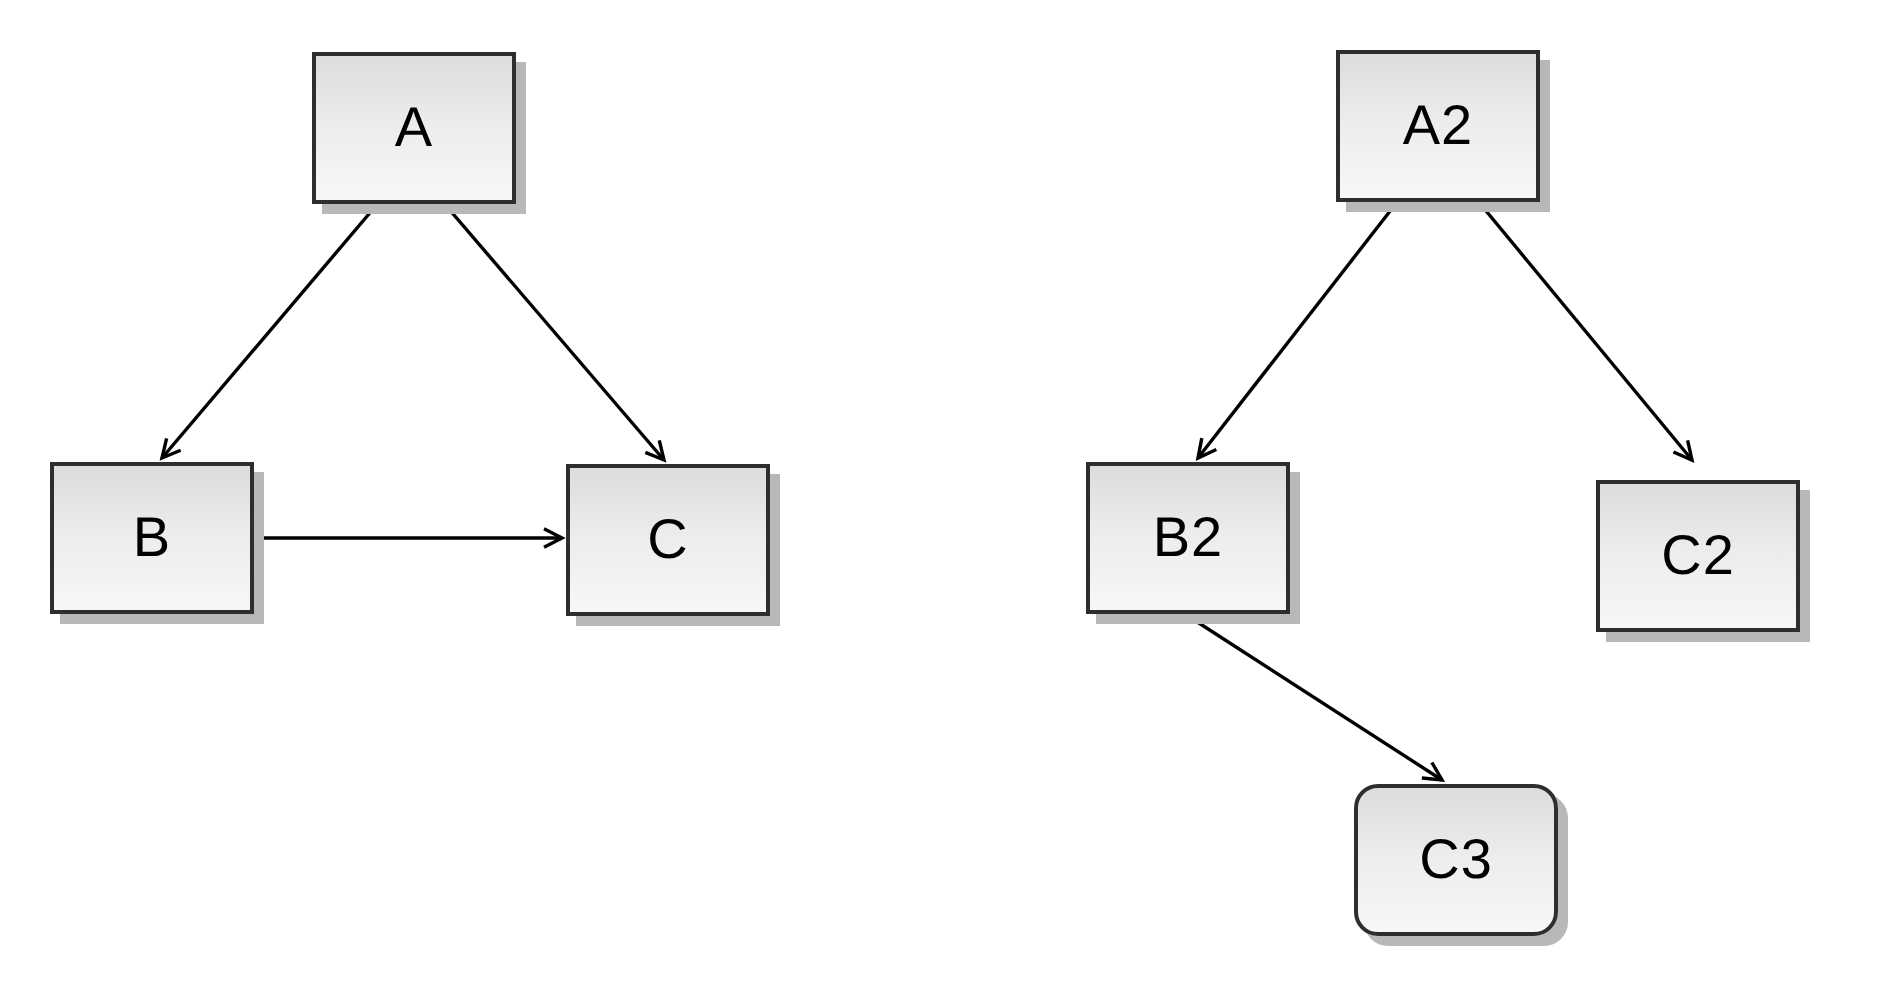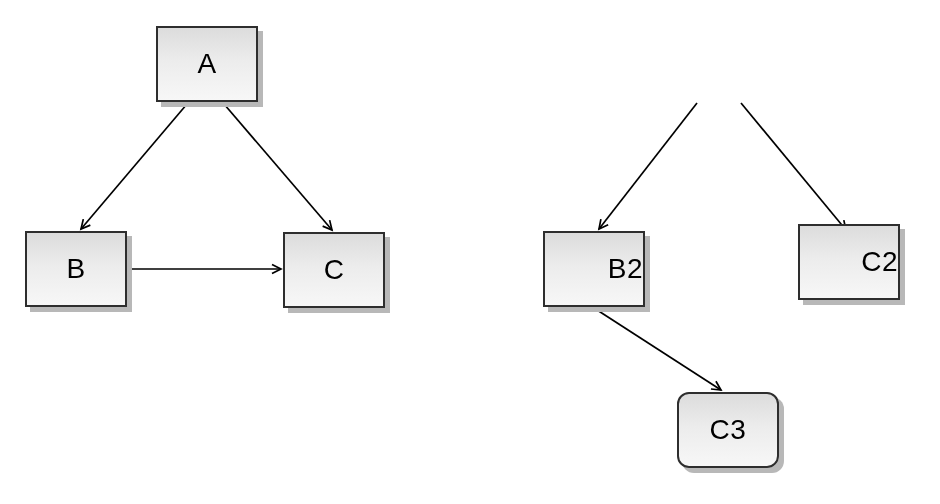--- a/index.html
+++ b/index.html
@@ -47,22 +47,22 @@
     line-height: 1;
     color: var(--label-color);
     letter-spacing: 0.5px;
     user-select: none;
   }
   
   .node-A  { left: 156px; top: 26px;  }
   .node-B  { left: 25px;  top: 231px; }
   .node-C  { left: 283px; top: 232px; }
   .node-A2 { left: 668px; top: 25px;  }
-  .node-B2 { left: 543px; top: 231px; justify-content: flex-end; }
-  .node-C2 { left: 798px; top: 224px; justify-content: flex-end; }
+  .node-B2 { left: 543px; top: 231px; }
+  .node-C2 { left: 798px; top: 240px; }
   .node-C3 { left: 677px; top: 392px; border-radius: 12px; }
 </style>
 </head>
 <body>
 
 <div class="canvas">
 
   <svg class="edge-layer" id="edge-layer" width="940" height="504" viewBox="0 0 940 504" xmlns="http://www.w3.org/2000/svg">
     <defs>
       <marker id="arrow-open" markerUnits="userSpaceOnUse" markerWidth="24" markerHeight="24" refX="0" refY="0" orient="auto" style="overflow: visible;">
@@ -82,20 +82,23 @@
   <div class="node node-A">
     <span class="label">A</span>
   </div>
   <div class="node node-B">
     <span class="label">B</span>
   </div>
   <div class="node node-C">
     <span class="label">C</span>
   </div>
 
+  <div class="node node-A2">
+    <span class="label">A2</span>
+  </div>
   <div class="node node-B2">
     <span class="label">B2</span>
   </div>
   <div class="node node-C2">
     <span class="label">C2</span>
   </div>
   <div class="node node-C3">
     <span class="label">C3</span>
   </div>
 

